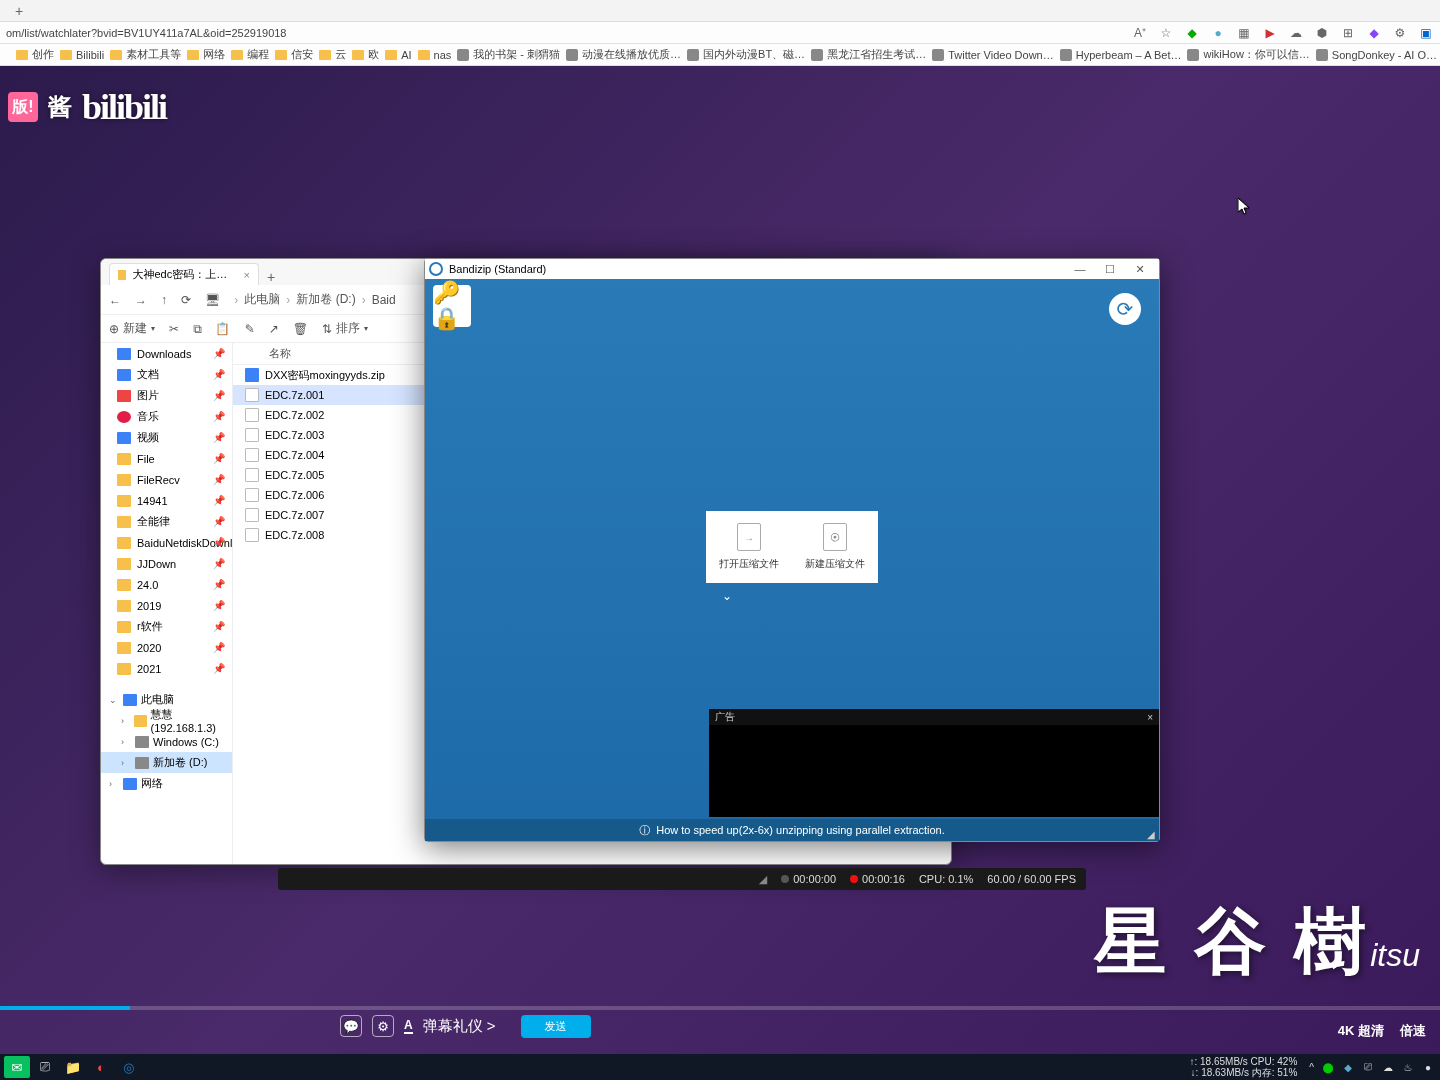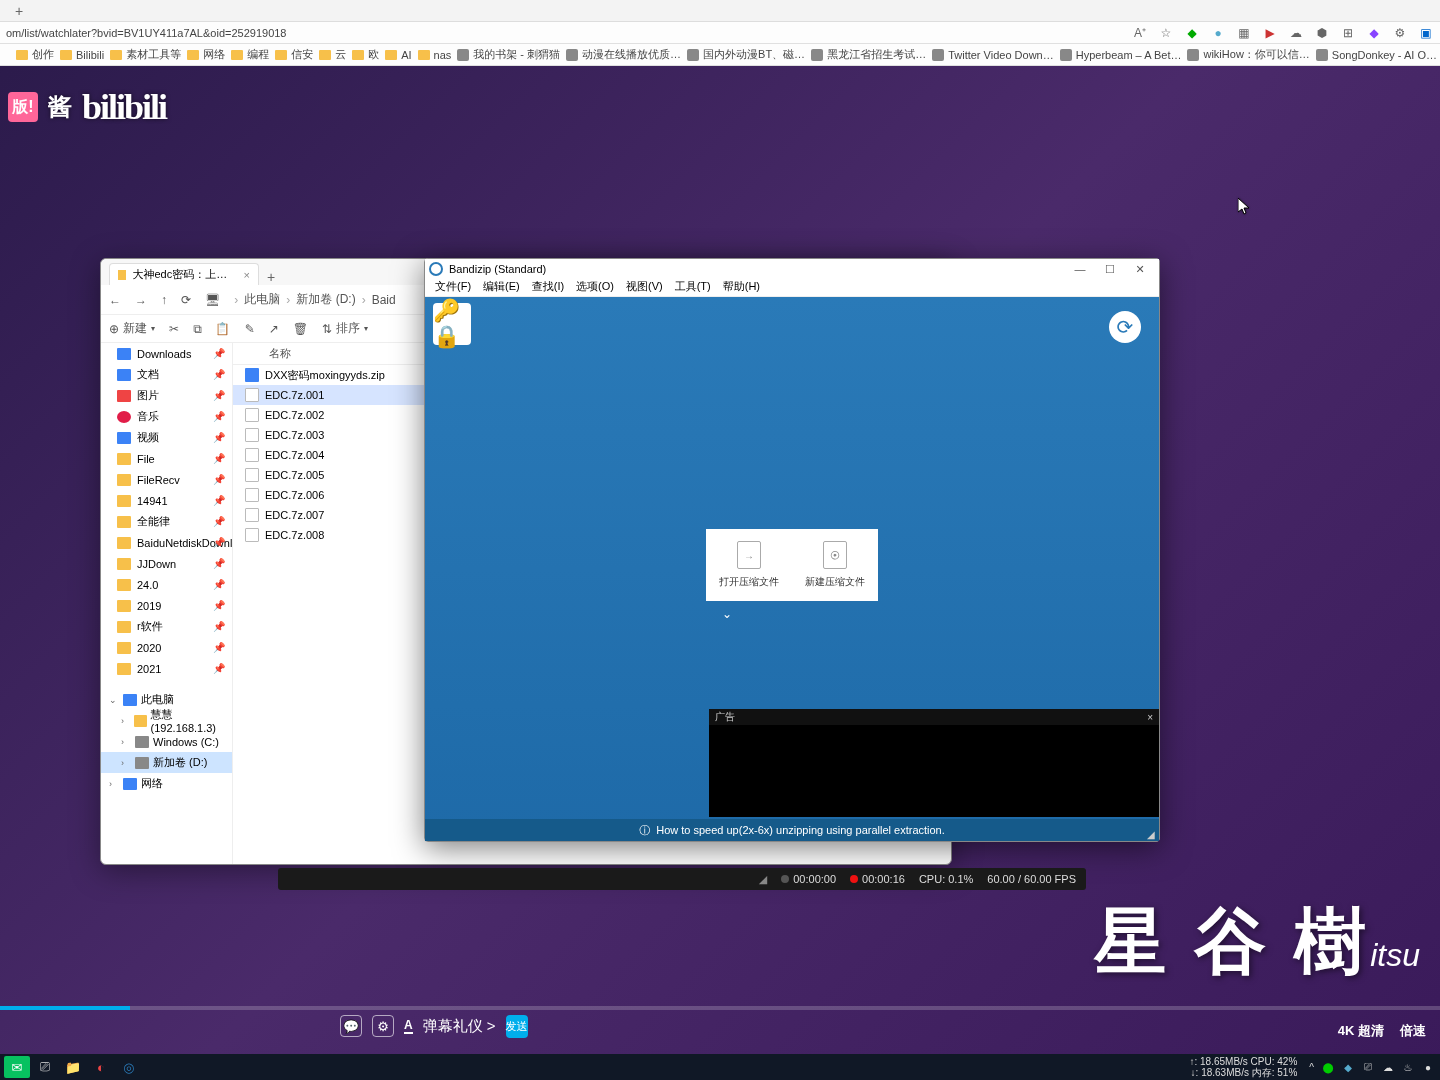--- a/index.html
+++ b/index.html
@@ -95,21 +95,21 @@
 .obs { position: absolute; top: 802px; left: 278px; width: 808px; height: 22px; background: #1a1a1a; color: #ddd; font-size: 11px; display: flex; align-items: center; justify-content: flex-end; gap: 14px; padding: 0 10px; border-radius: 3px; }
 .obs .seg { display: flex; align-items: center; gap: 4px; }
 .obs .dot { width: 8px; height: 8px; background: #e11; border-radius: 50%; }
 .obs .dot.g { background: #555; }
 
 
 .player-bottom { position: absolute; bottom: 40px; left: 340px; right: 0; height: 28px; display: flex; align-items: center; gap: 10px; font-size: 12px; color: #fff; }
 .pb-ico { width: 22px; height: 22px; border: 1px solid rgba(255,255,255,.6); border-radius: 4px; display: flex; align-items: center; justify-content: center; cursor: pointer; font-size: 13px; }
 .pb-input { flex: 0 0 320px; height: 24px; background: rgba(0,0,0,.4); border: none; border-radius: 12px; color: #fff; padding: 0 12px; font-size: 11px; outline: none; }
 .pb-opt { color: #fff; cursor: pointer; font-size: 15px; }
-.pb-send { background: #00aeec; color: #fff; padding: 4px 0; border-radius: 4px; cursor: pointer; font-size: 11px; }
+.pb-send { background: #00aeec; color: #fff; padding: 4px 24px; border-radius: 4px; cursor: pointer; font-size: 11px; margin-left: 15px; }
 .pb-right { position: absolute; bottom: 40px; right: 14px; display: flex; gap: 16px; color: #fff; font-size: 13px; font-weight: bold; }
 .pb-right span { cursor: pointer; }
 
 
 .progress { position: absolute; bottom: 70px; left: 0; right: 0; height: 4px; background: rgba(255,255,255,.2); }
 .progress .fill { height: 100%; width: 9%; background: #00aeec; }
 
 
 .wm { position: absolute; bottom: 90px; right: 20px; color: #fff; font-family: cursive; }
 .wm .big { font-size: 72px; font-weight: bold; text-shadow: 2px 2px 6px rgba(0,0,0,.5); letter-spacing: 4px; }
@@ -440,29 +440,20 @@
   <div class="bandi">
     <div class="bandi-title">
       <div class="bandi-logo"></div>
       <span class="bandi-title-txt">Bandizip (Standard)</span>
       <div class="win-btns">
         <span>—</span>
         <span>☐</span>
         <span class="close">✕</span>
       </div>
     </div>
-    <div class="bandi-menu" id="bandi-menu">
-        <span>文件(F)</span>
-        <span>编辑(E)</span>
-        <span>查找(I)</span>
-        <span>选项(O)</span>
-        <span>视图(V)</span>
-        <span>工具(T)</span>
-        <span>帮助(H)</span>
-      </div>
     <div class="bandi-main">
       <div class="bandi-lock">
         <span>🔑🔒</span>
       </div>
       <div class="bandi-refresh">
         <span>⟳</span>
       </div>
       <div class="bandi-center">
         <div class="bandi-card">
           <div class="ci"></div>

